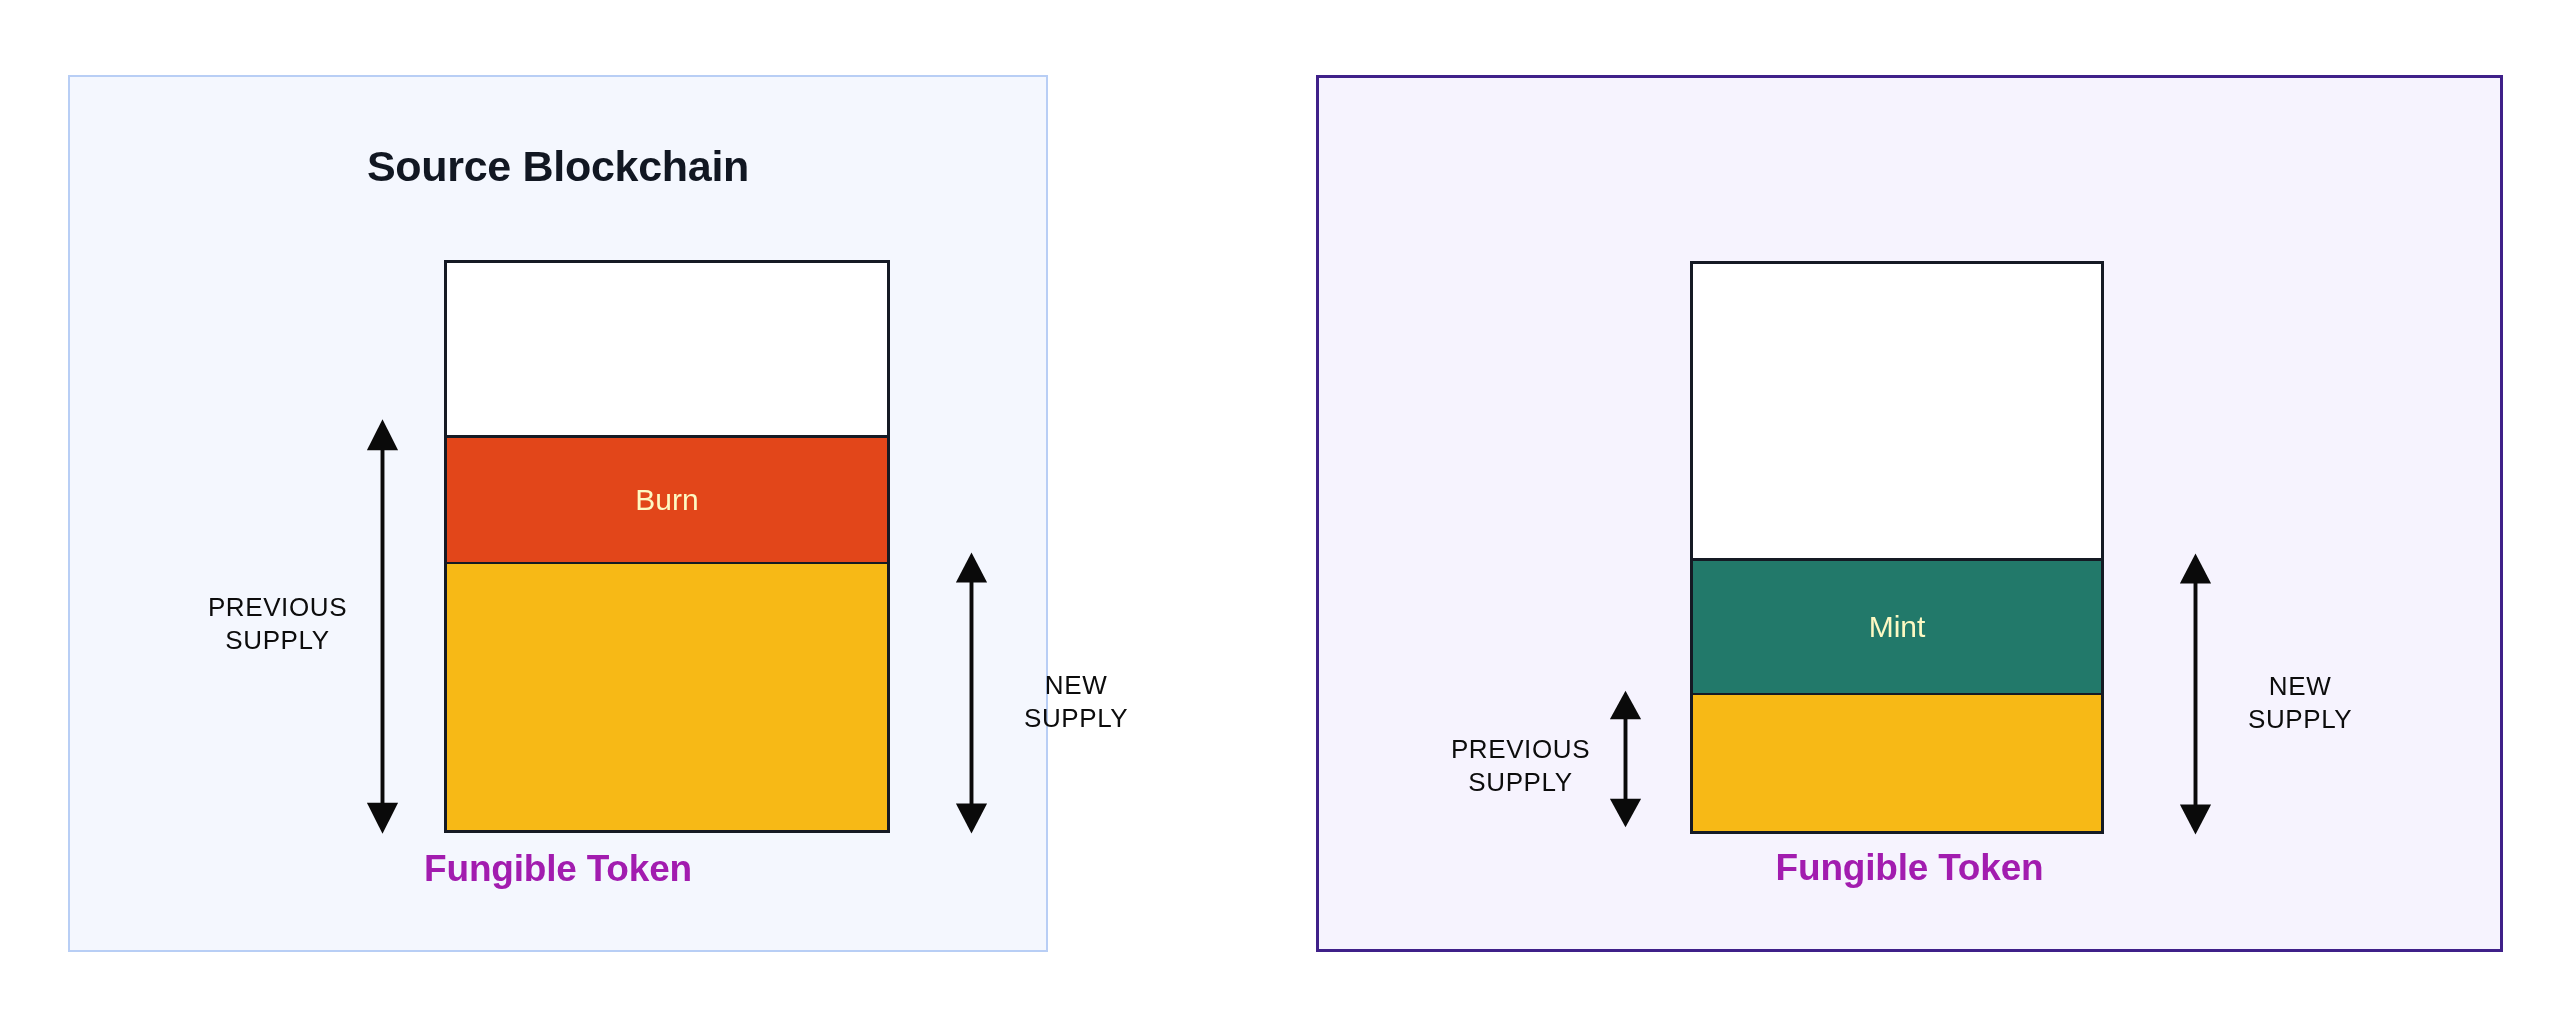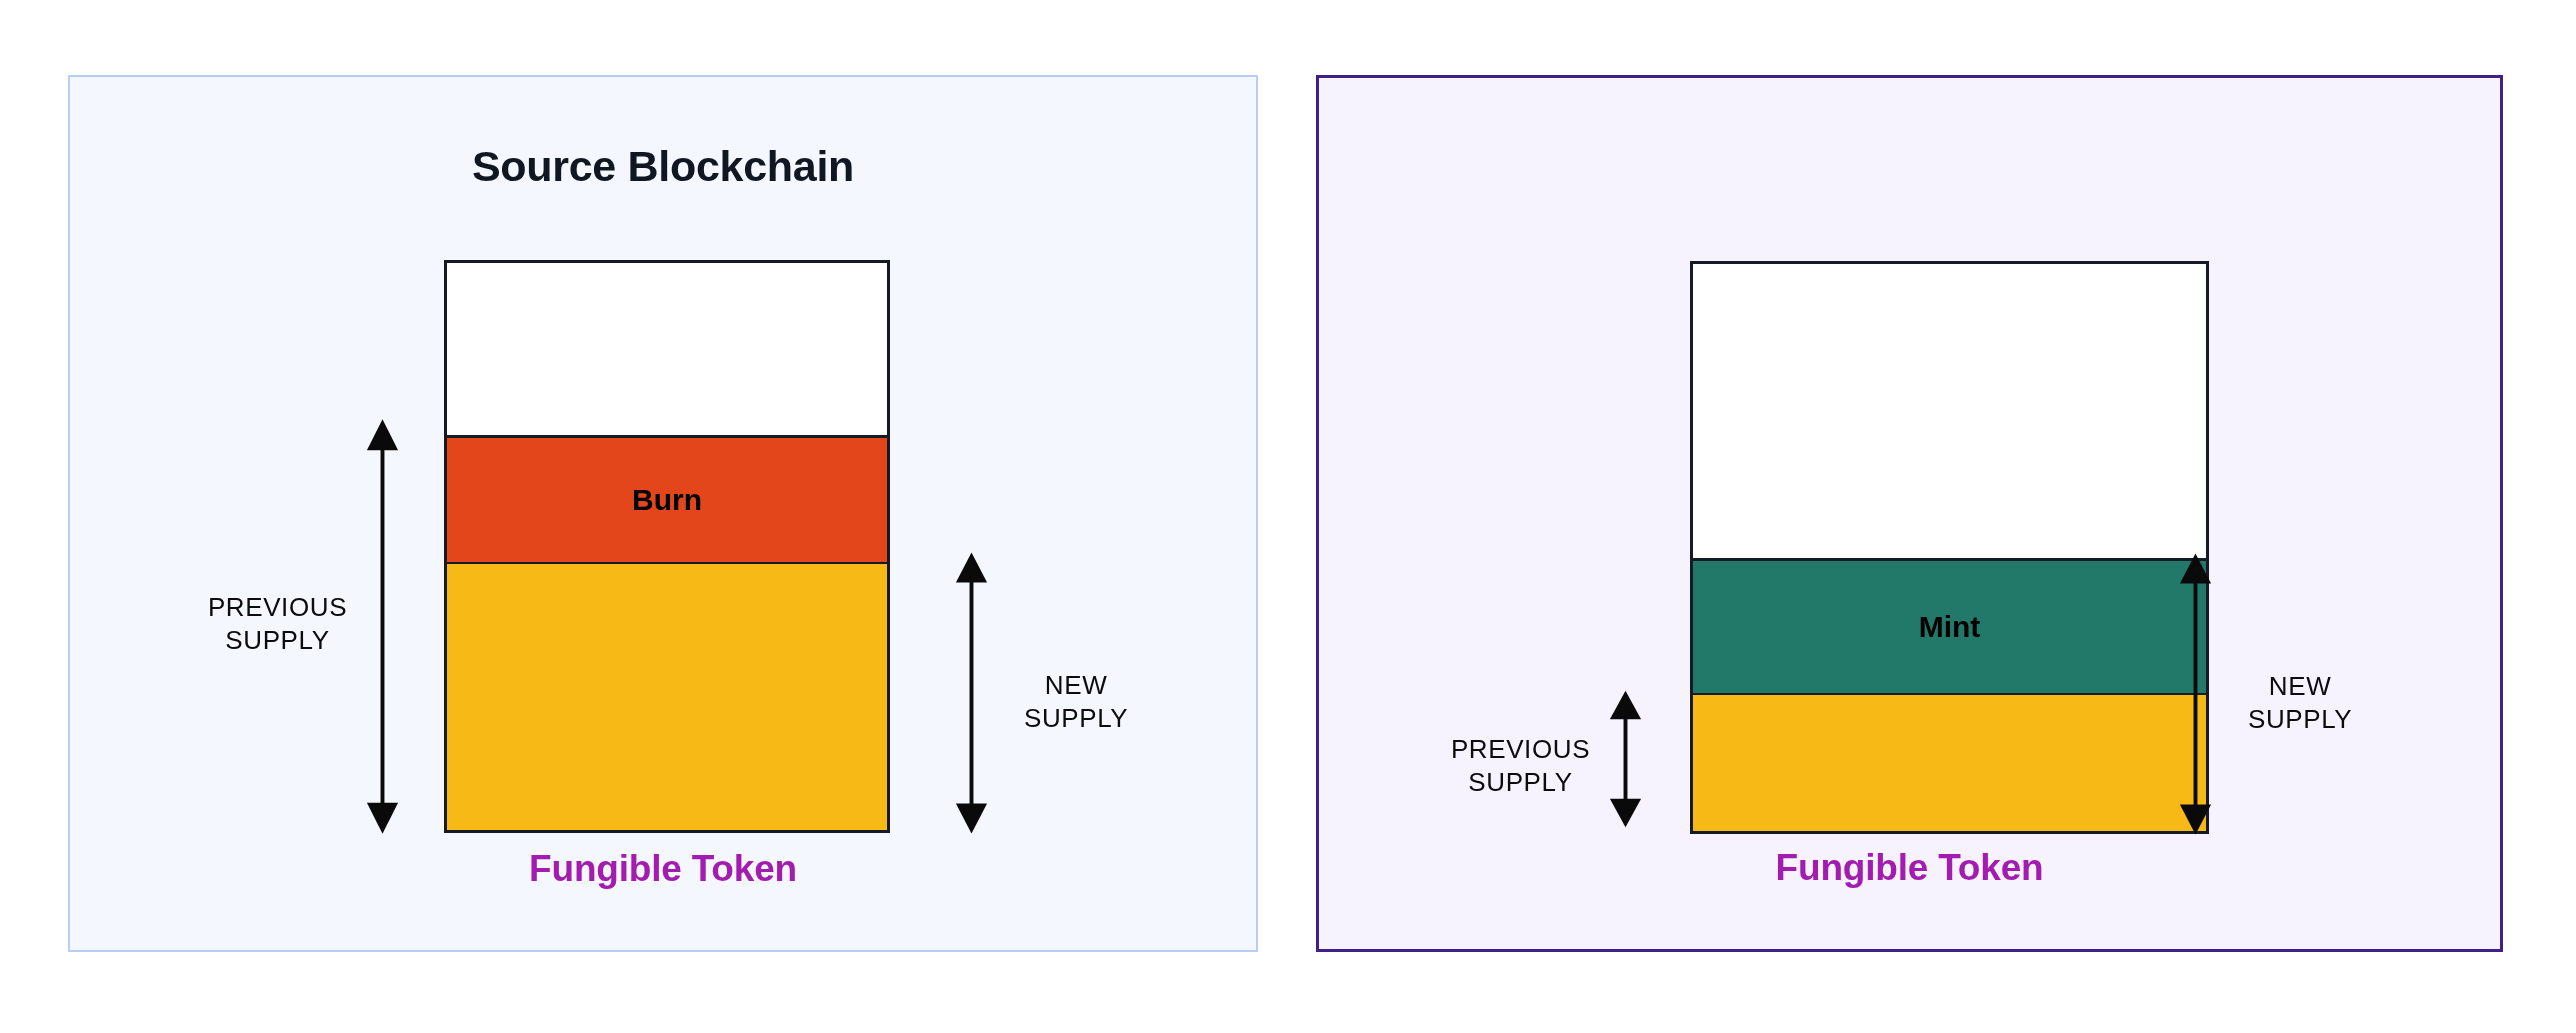--- a/index.html
+++ b/index.html
@@ -1,46 +1,46 @@
 <!DOCTYPE html>
 <html style="font-size:10.4px"><head>
 <meta charset="utf-8">
 <style>
   html,body{margin:0;padding:0;background:#ffffff;}
   body{width:2576px;height:1033px;position:relative;overflow:hidden;
        font-family:"Liberation Sans",sans-serif;-webkit-font-smoothing:antialiased;}
 
   .panel{position:absolute;box-sizing:border-box;}
-  #panel-source{left:68px;top:75px;width:1190px;height:877px;
+  #panel-source{left:68px;top:75px;width:980px;height:877px;
       background:#F4F7FE;border:2.6px solid #B8CEF5;}
   #panel-destination{left:1316px;top:75px;width:1187px;height:877px;
       background:#F6F3FE;border:3.9px solid #3F2089;}
 
   .panel-title{position:absolute;left:0;right:0;top:65px;text-align:center;
       font-size:43px;font-weight:700;color:#111722;letter-spacing:-0.3px;
       white-space:nowrap;}
   .panel-footer{position:absolute;left:0;right:0;bottom:60px;text-align:center;
       font-size:37px;font-weight:700;color:#a21caf;letter-spacing:-0.2px;
       white-space:nowrap;}
 
   
   .bar{position:absolute;box-sizing:border-box;border:3.3px solid #151A24;
        background:#ffffff;overflow:hidden;}
   #bar-source{left:374px;top:183px;width:446px;height:573px;}
-  #bar-destination{left:371px;top:183px;width:519px;height:573px;}
+  #bar-destination{left:371px;top:183px;width:414px;height:573px;}
 
   .seg{position:absolute;left:-0.7px;right:-0.7px;box-sizing:border-box;
        display:flex;align-items:center;justify-content:center;}
   .seg-empty{background:#ffffff;}
   .seg-burn{background:#E2461A;border-top:3.3px solid #151A24;
             border-bottom:3.3px solid #151A24;}
   .seg-mint{background:#22796A;border-top:3.3px solid #151A24;
             border-bottom:3.3px solid #151A24;}
   .seg-supply{background:#F7B916;}
-  .seg-label{font-size:30px;font-weight:700;color:#000000;letter-spacing:0px;}
+  .seg-label{font-size:30px;font-weight:400;color:#fef9c3;letter-spacing:0px;}
 
   
   .measure{position:absolute;}
   .measure svg{display:block;overflow:visible;}
   .measure-label{position:absolute;text-align:center;font-size:26px;
       line-height:1.26;color:#0C0C0C;letter-spacing:0.6px;white-space:pre-line;}
   .measure-label.left-of{right:100%;margin-right:22px;}
   .measure-label.right-of{left:100%;margin-left:22px;}
   .measure-label .ml-inner{display:block;width:163px;}
   .measure-label.left-of .ml-inner{margin-left:auto;}

